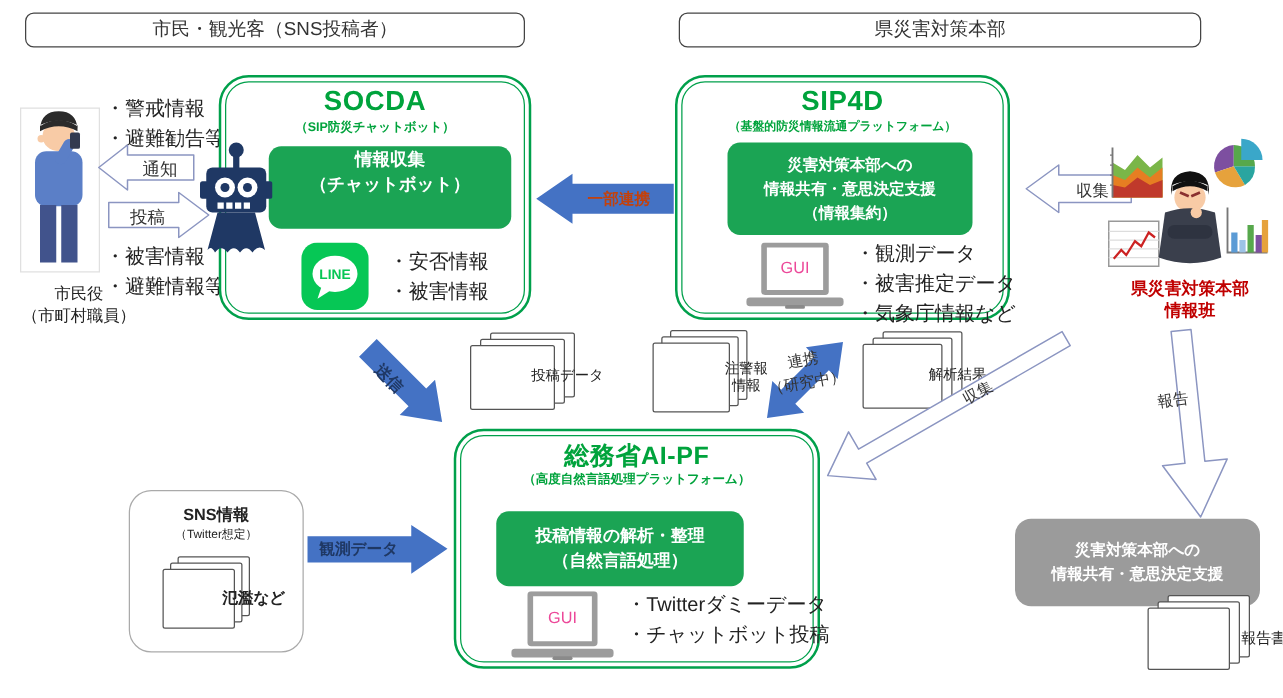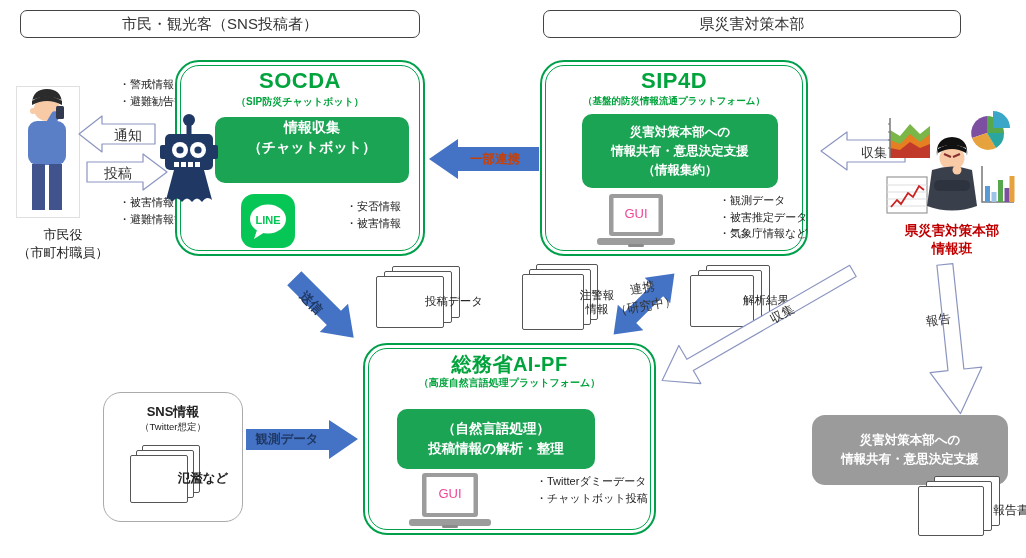--- a/index.html
+++ b/index.html
@@ -10,21 +10,21 @@
        font-size:15px;line-height:26px;height:28px;box-sizing:border-box;color:#333;}
   .platform{border:2px solid #00A04B;border-radius:24px;background:#fff;box-sizing:border-box;}
   .platform .inner-line{position:absolute;top:3px;left:3px;right:3px;bottom:3px;
        border:1.5px solid #00A04B;border-radius:19px;pointer-events:none;}
   .ptitle{position:absolute;left:0;width:100%;text-align:center;color:#00A33C;
        font-weight:bold;letter-spacing:.5px;}
   .psub{position:absolute;left:0;width:100%;text-align:center;color:#00A33C;
        font-weight:bold;font-size:10px;}
   .fnbox{position:absolute;background:#1BA454;border-radius:10px;color:#fff;
        font-weight:bold;text-align:center;box-sizing:border-box;}
-  .bullets div{font-size:11px;line-height:1.5;color:#222;white-space:nowrap;margin-left:35px;}
+  .bullets div{font-size:16px;line-height:1.5;color:#222;white-space:nowrap;}
   .page{position:absolute;background:#fff;border:1.3px solid #555;border-radius:2px;box-sizing:border-box;}
   .doclabel{position:absolute;text-align:center;font-size:11.5px;color:#222;line-height:1.25;margin-left:44px;}
   .albl{position:absolute;white-space:nowrap;}
   .cap{position:absolute;text-align:center;font-size:13px;line-height:1.35;color:#222;}
   .graybox{position:absolute;background:#9b9b9b;border-radius:13px;color:#fff;
        font-weight:bold;text-align:center;font-size:12.5px;line-height:1.5;box-sizing:border-box;}
   .gui{position:absolute;text-align:center;font-size:13px;color:#ec4899;}
   svg{display:block;}
 </style>
 </head>
@@ -271,22 +271,22 @@
       </g>
     </svg>
   </div>
   <div class="albl" style="left:926px;top:312px;font-size:12.5px;color:#333;transform:rotate(-8deg);">報告</div>
 
   <div class="abs platform" style="left:363px;top:343px;width:293px;height:192px;">
     <div class="inner-line"></div>
     <div class="ptitle" style="top:6px;font-size:20px;">総務省AI-PF</div>
     <div class="psub" style="top:31px;">（高度自然言語処理プラットフォーム）</div>
     <div class="fnbox" style="left:32px;top:64px;width:198px;height:60px;font-size:13.5px;line-height:1.5;padding-top:10px;">
+      <div>投稿情報の解析・整理</div>
       <div>（自然言語処理）</div>
-      <div>投稿情報の解析・整理</div>
     </div>
     <div class="abs" style="left:44px;top:128px;">
       <svg width="82" height="58" viewBox="0 0 82 58">
         <rect x="13" y="0" width="56" height="44" rx="3" fill="#9c9c9c"></rect>
         <rect x="17.5" y="4" width="47" height="36" fill="#fff"></rect>
         <rect x="0" y="46" width="82" height="7" rx="3" fill="#9c9c9c"></rect>
         <rect x="33" y="52" width="16" height="3" rx="1.5" fill="#8a8a8a"></rect>
       </svg>
       <div class="gui" style="left:17px;top:13px;width:48px;">GUI</div>
     </div>

